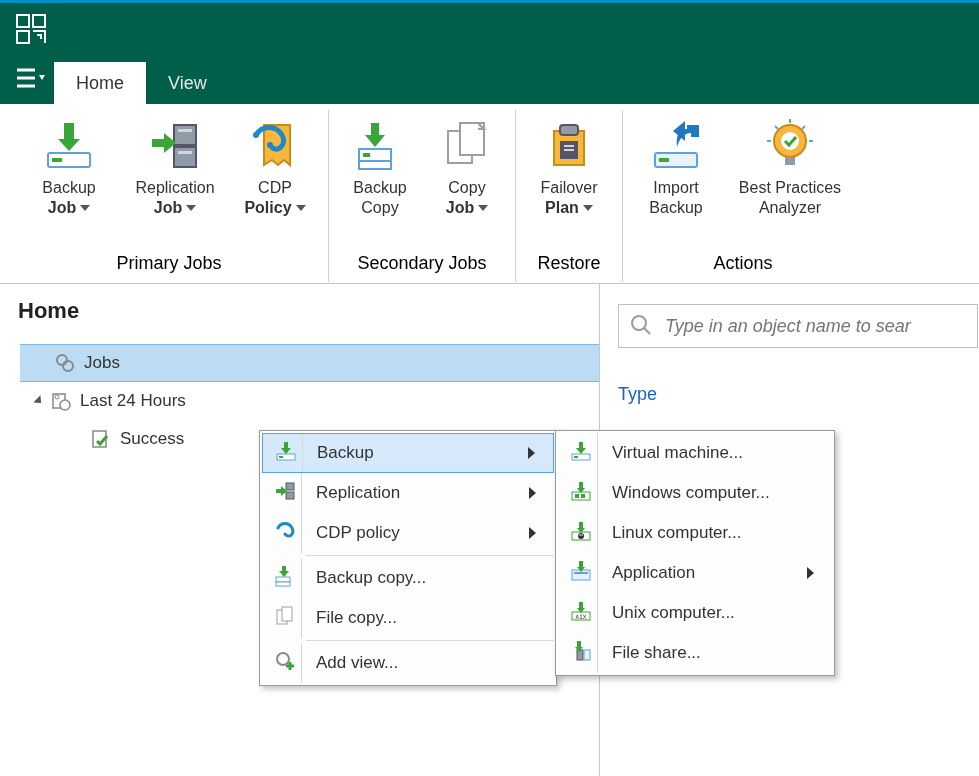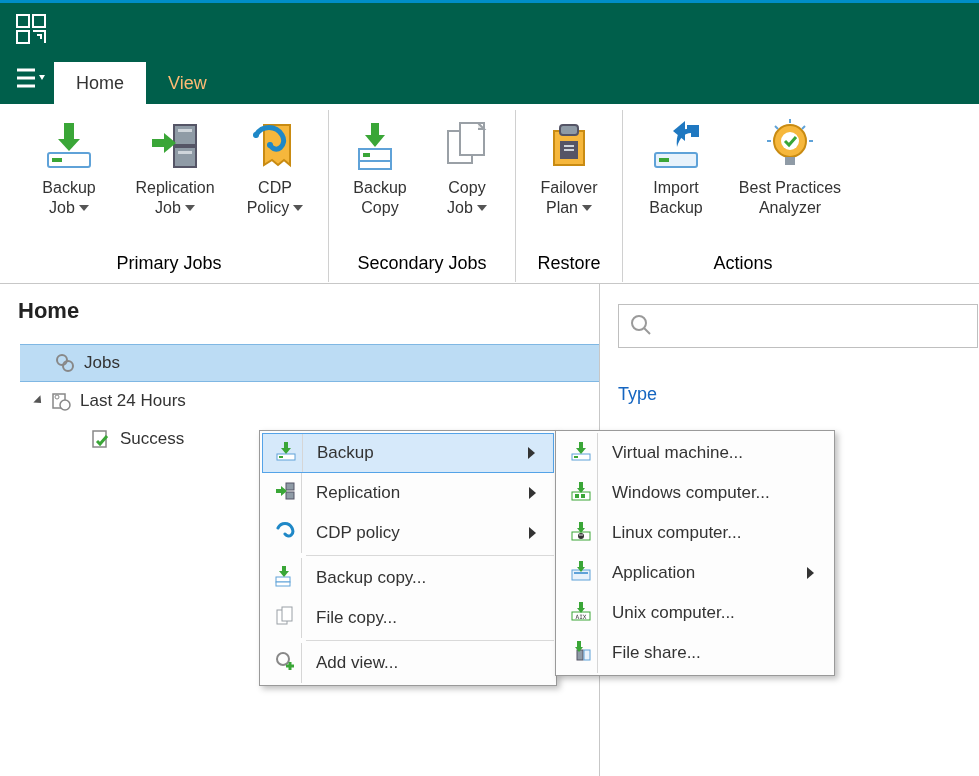--- a/index.html
+++ b/index.html
@@ -39,21 +39,21 @@
     align-items:center;
     justify-content:center;
     color:#fff;
     margin-bottom:6px;
   }
   .tab {
     height: 42px;
     padding: 0 22px;
     display:flex;
     align-items:center;
-    color:#fdba74;
+    color:#e5e5e5;
     font-size:18px;
   }
   .tab.active {
     background:#fff;
     color:#333;
   }
 
   
   .ribbon {
     background:#fff;
@@ -77,21 +77,21 @@
     display:flex;
     flex-direction:column;
     align-items:center;
     padding:4px 2px;
     text-align:center;
     line-height:1.25;
     font-size:16px;
   }
   .ribbon-btn .icon { height:64px; display:flex; align-items:center; justify-content:center; }
   .ribbon-btn .lbl { white-space:nowrap; }
-  .ribbon-btn .lbl2 { display:flex; gap:4px; align-items:center; justify-content:center; }
+  .ribbon-btn .lbl2 { display:flex; gap:4px; align-items:center; justify-content:center;font-weight:bold; }
   .ribbon-group-title { text-align:center; color:#000000; font-size:18px; padding:6px 0 8px; }
   .caret { width:0; height:0; border-left:5px solid transparent; border-right:5px solid transparent; border-top:6px solid #555; display:inline-block; }
 
   
   .content { display:flex; height: calc(776px - 54px - 50px - 180px); }
   .sidebar {
     width: 600px;
     border-right:1px solid #c7c7c7;
     padding-top:14px;
     position:relative;
@@ -378,20 +378,21 @@
   </div>
 
   <div class="mainpane">
     <div class="searchbox">
       <span>
         <svg width="24" height="24" viewBox="0 0 24 24">
             <circle cx="10" cy="10" r="7" fill="none" stroke="#9a9a9a" stroke-width="2"></circle>
             <line x1="15" y1="15" x2="21" y2="21" stroke="#9a9a9a" stroke-width="2"></line>
           </svg>
       </span>
+      <input type="text" placeholder="Type in an object name to sear" style="">
     </div>
     <div class="col-headers">
       <div>Type</div>
     </div>
   </div>
 </div>
 
 <div class="context-menu" style="width:298px">
   <div class="cm-item highlight">
     <span class="cm-icon-col cm-icon-border">

